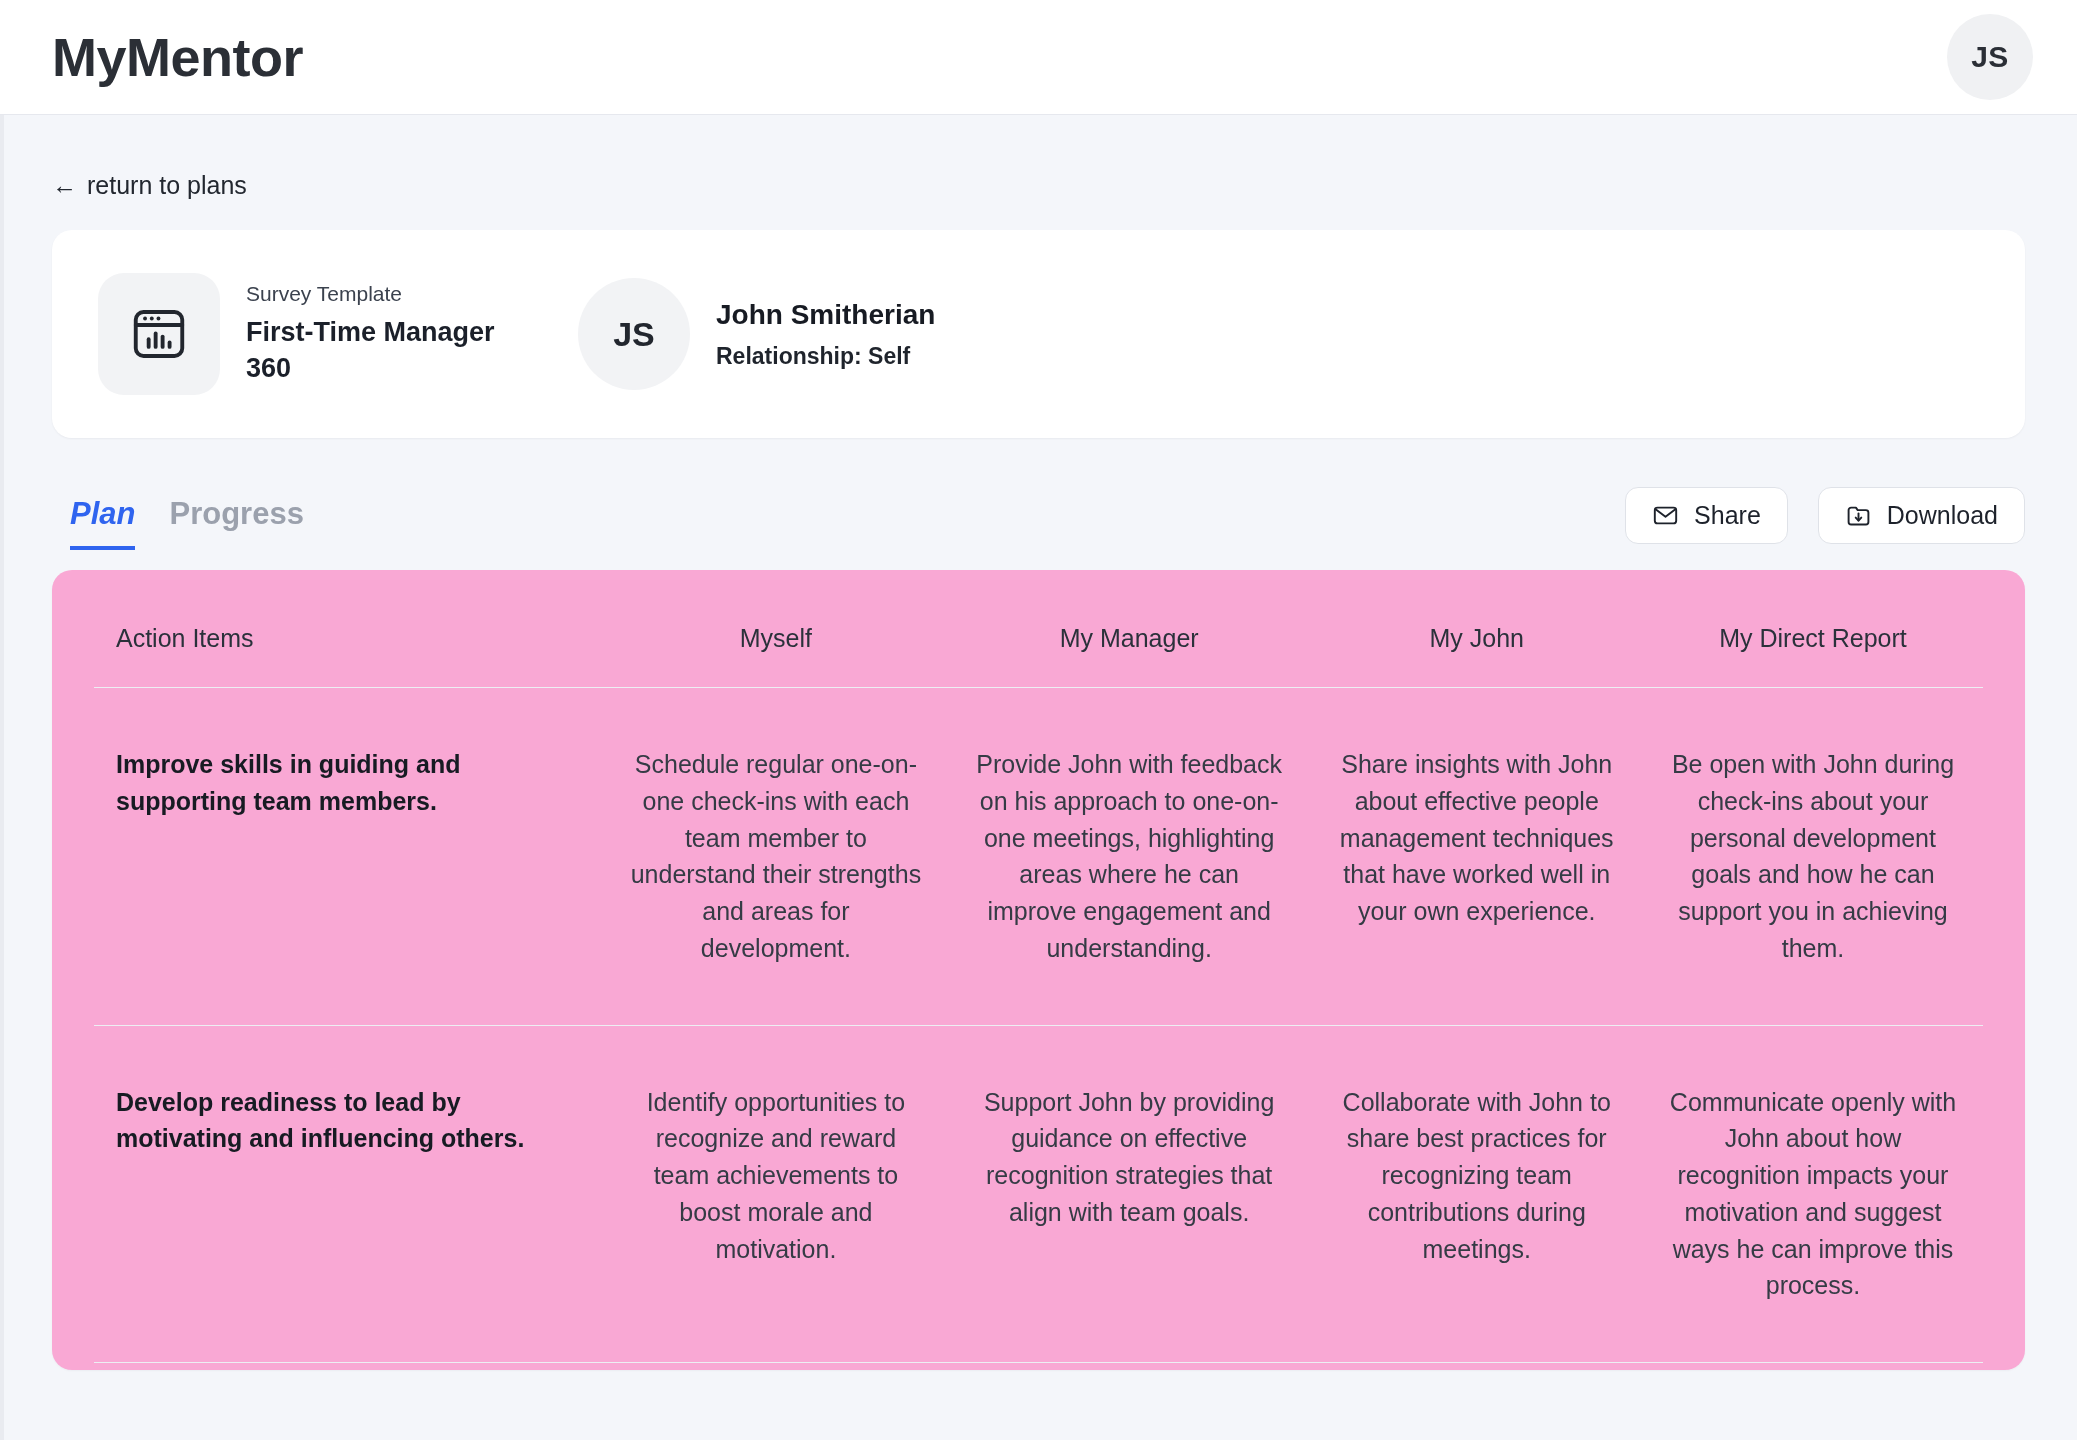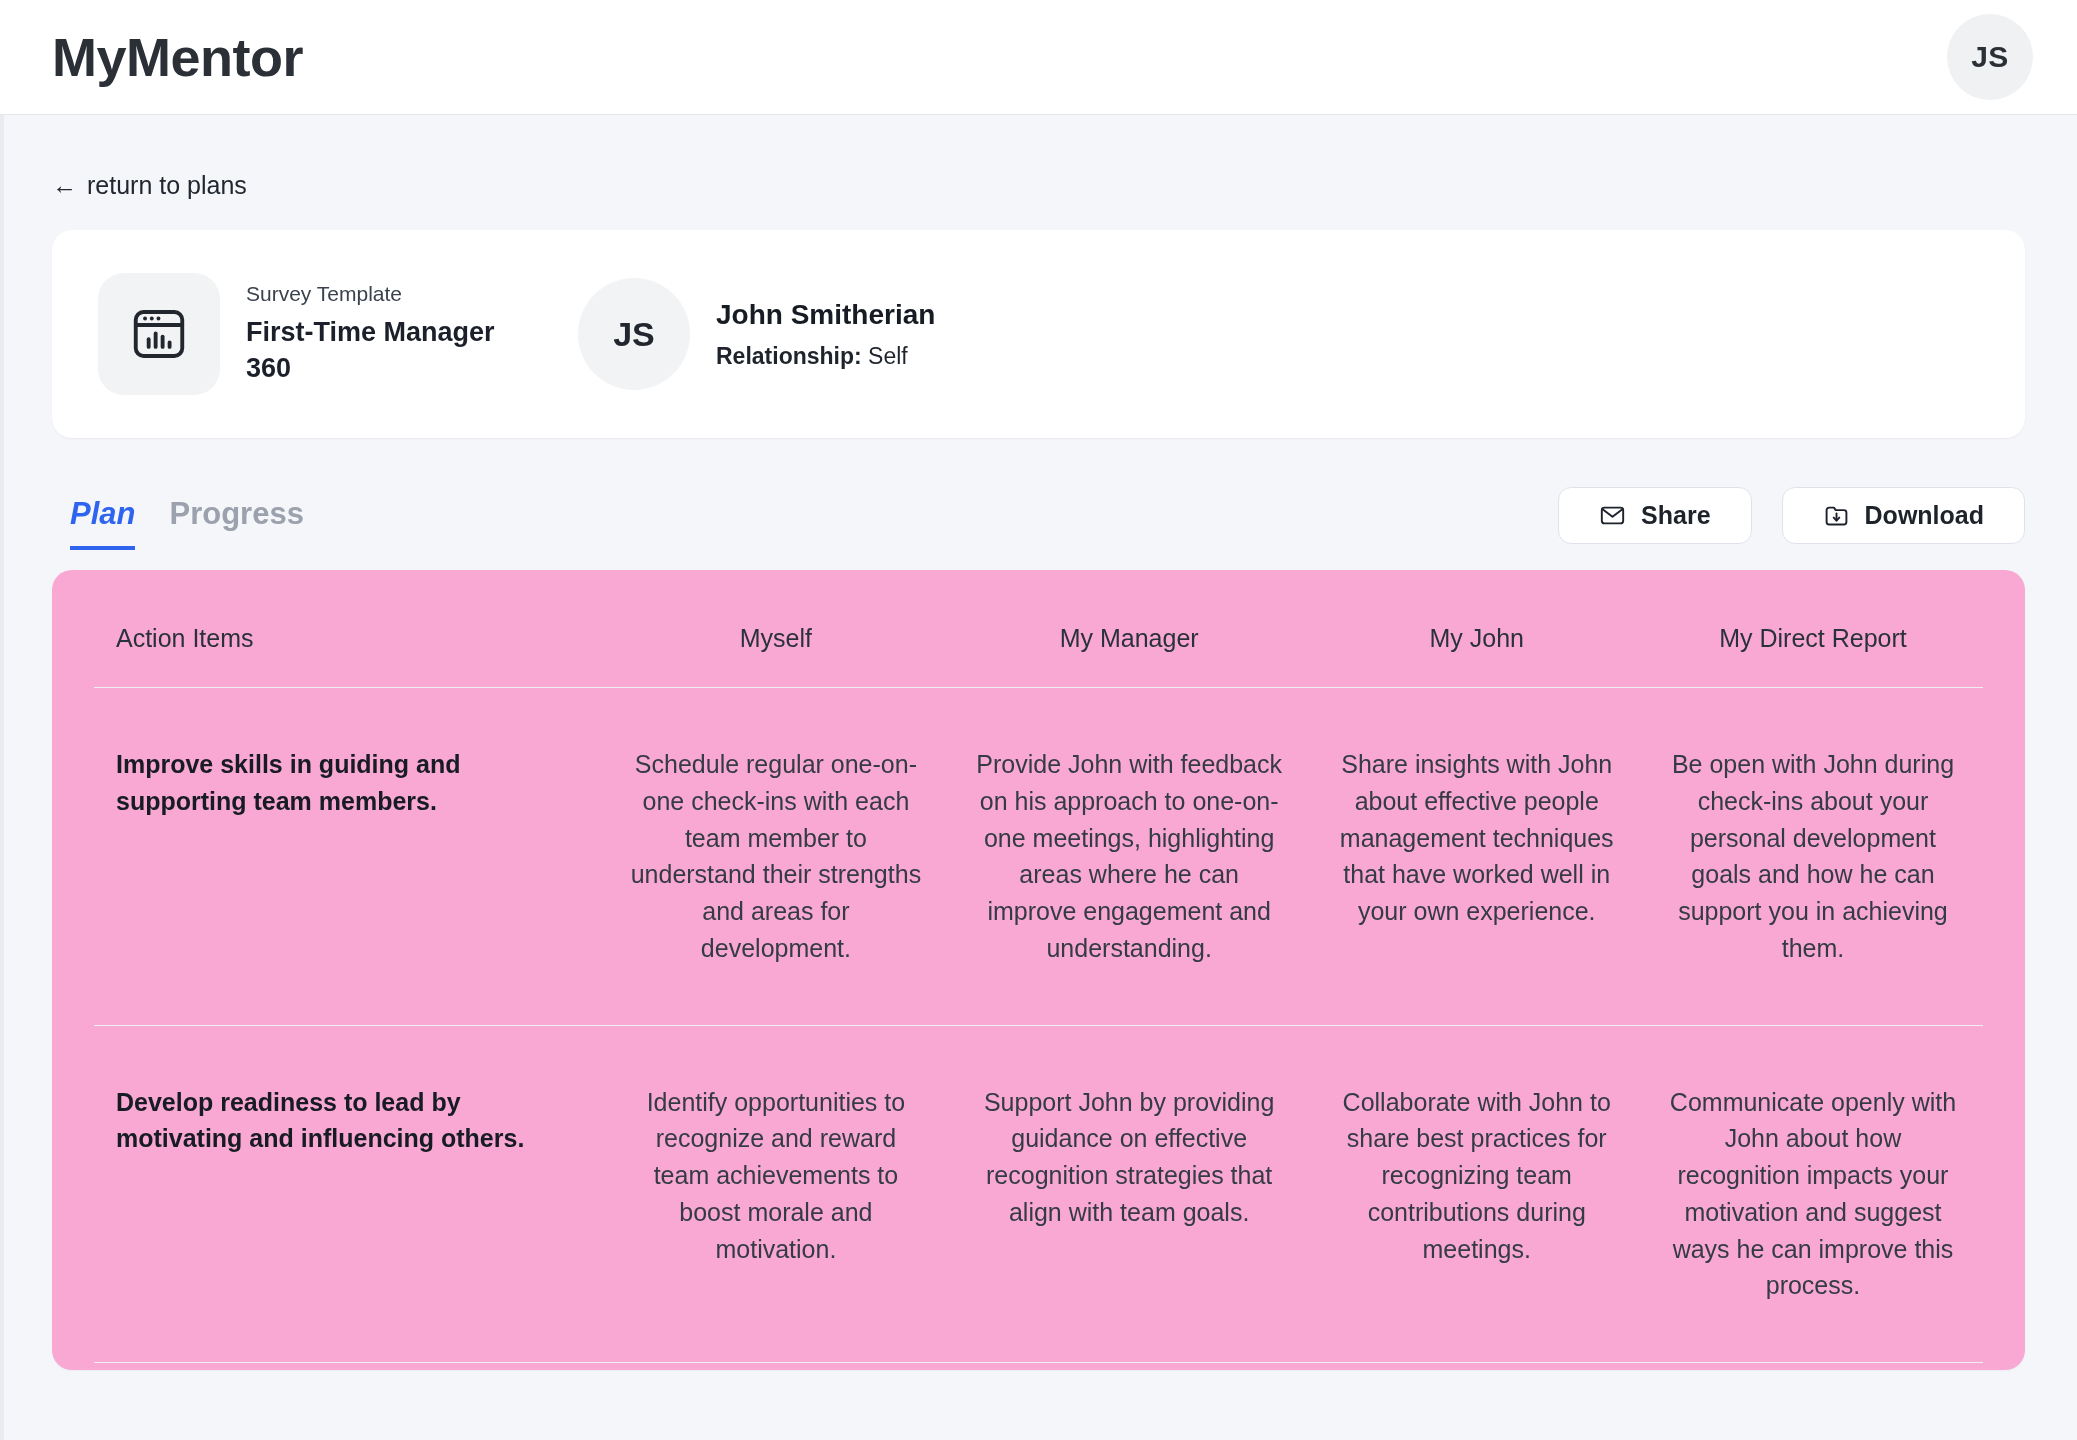--- a/index.html
+++ b/index.html
@@ -131,21 +131,21 @@
     font-size: 28px;
     font-weight: bold;
     color: #171b23;
     margin-bottom: 12px;
   }
   .person .rel {
     font-size: 23px;
     color: #1f242c;
   }
   .person .rel b { font-weight: bold; }
-  .person .rel span { font-weight: normal; }
+  .person .rel span { font-weight: bold; }
 
   
   .tabs-row {
     margin-top: 46px;
     display: flex;
     align-items: flex-end;
     justify-content: space-between;
     height: 66px;
   }
   .tabs {
@@ -170,23 +170,23 @@
 
   .actions { display: flex; gap: 30px; padding-bottom: 6px; }
   .btn {
     height: 57px;
     border: 1px solid #dfe2e8;
     border-radius: 13px;
     background: #ffffff;
     display: flex;
     align-items: center;
     gap: 15px;
-    padding: 0 40px;
+    padding: 0 26px;
     font-size: 25px;
-    font-weight: bold;
+    font-weight: normal;
     color: #1d222b;
     cursor: pointer;
     white-space: nowrap;
   }
   .btn svg { display: block; flex: none; }
 
   
   .table-card {
     margin-top: 20px;
     background: #f9a8d4;

